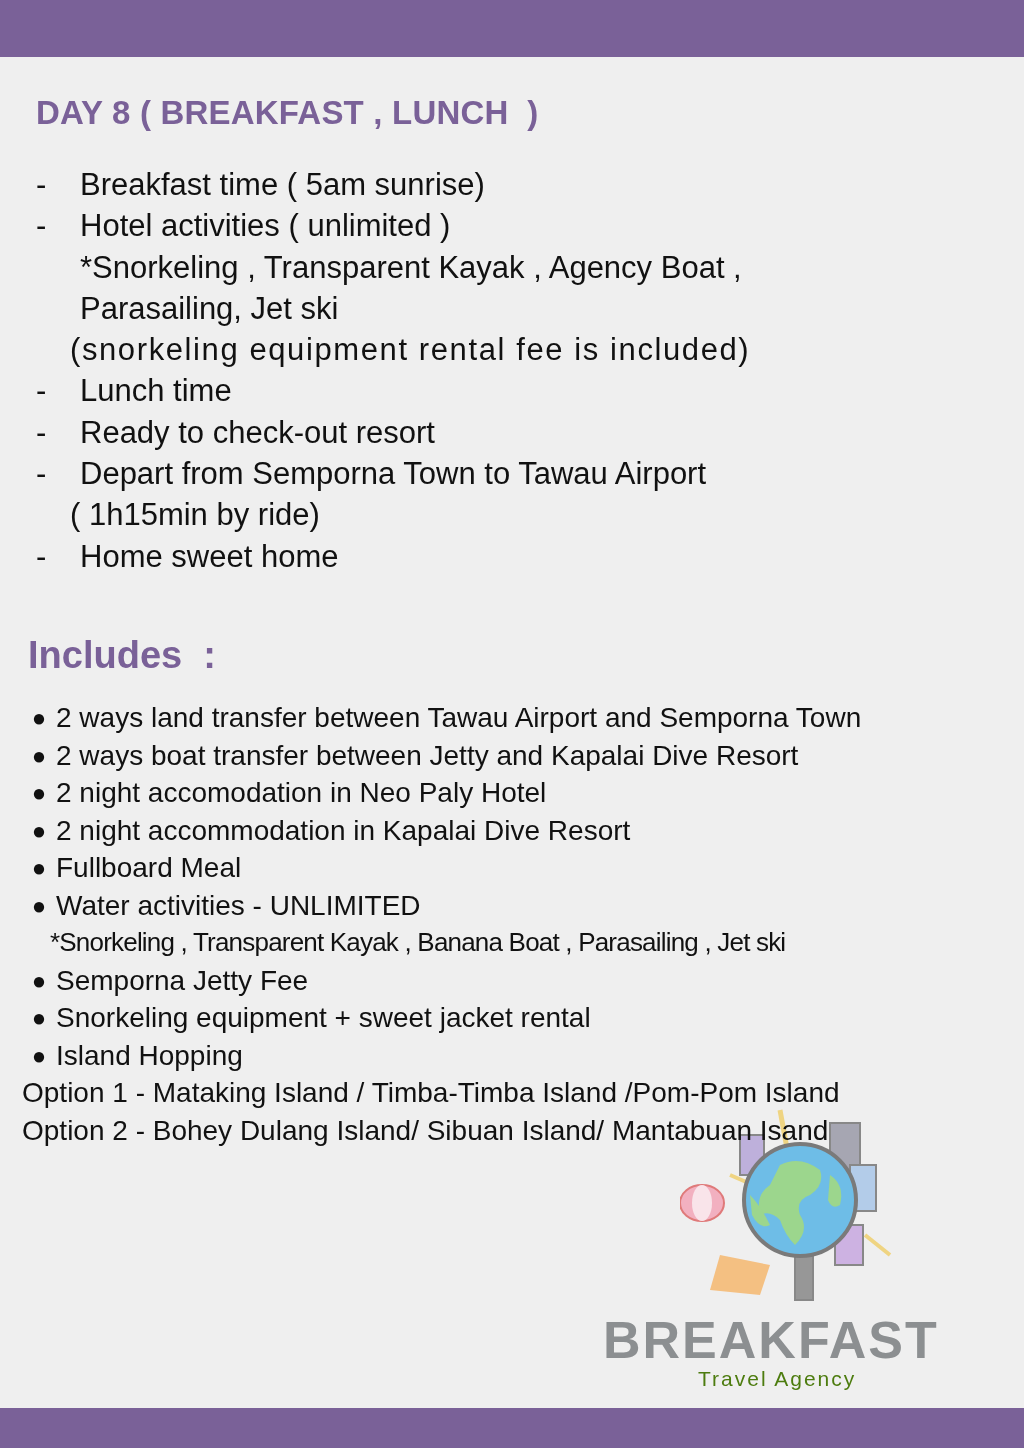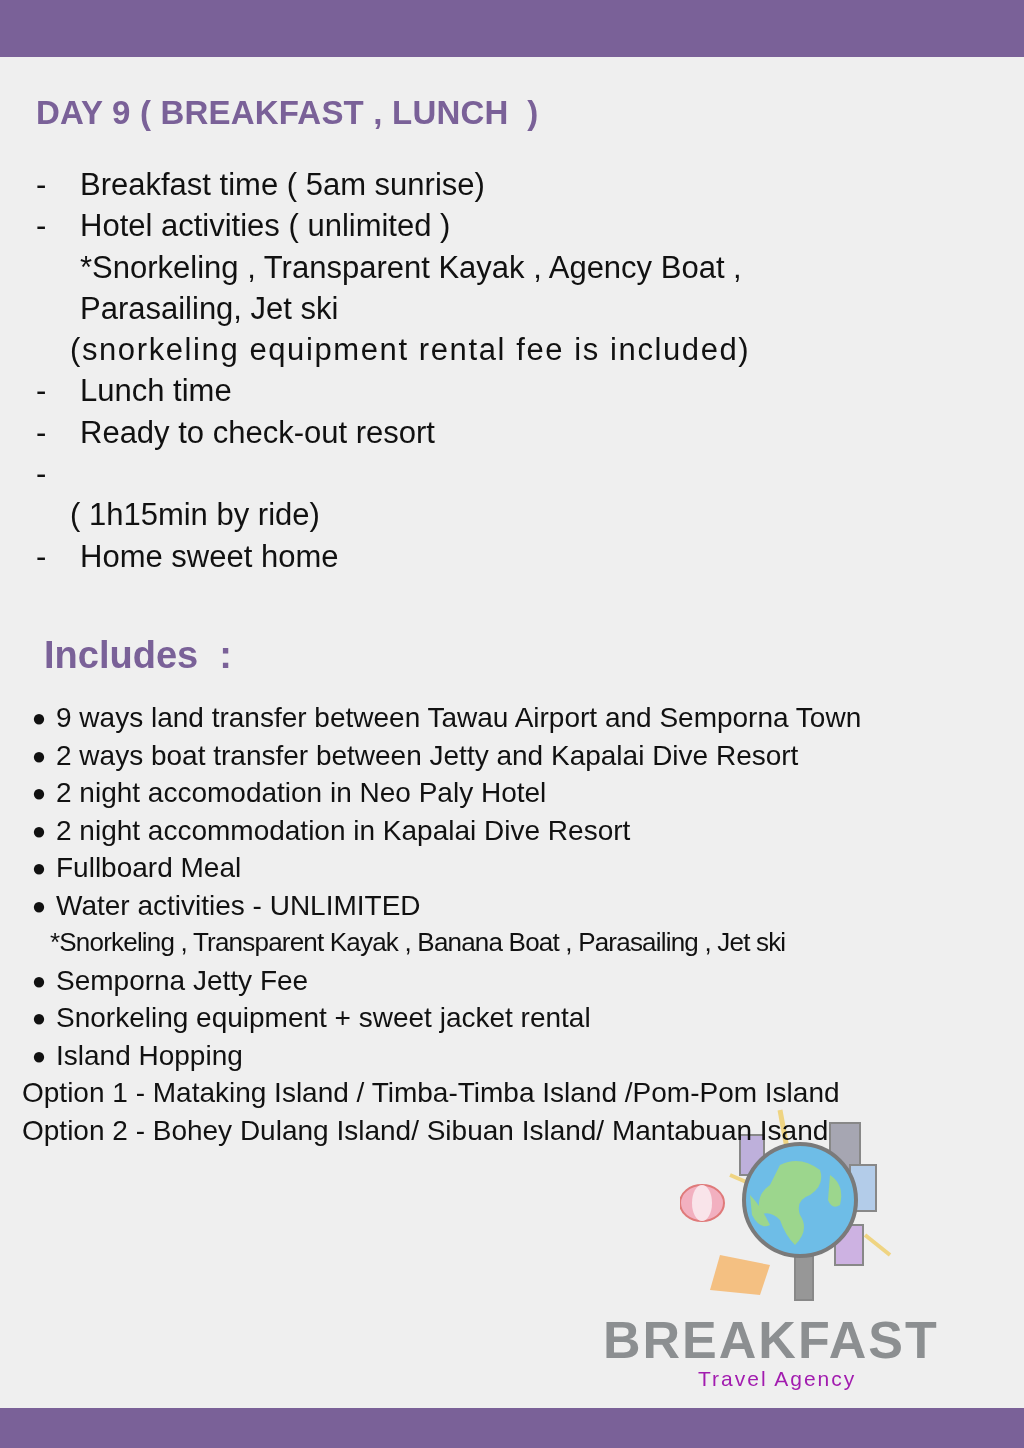--- a/index.html
+++ b/index.html
@@ -7,30 +7,30 @@
          font-family:"Liberation Sans", sans-serif; color:#111; }
   .bar-top { position:absolute; left:0; top:0; width:1024px; height:57px; background:#7a6198; }
   .bar-bottom { position:absolute; left:0; top:1408px; width:1024px; height:40px; background:#7a6198; }
   .day-title { position:absolute; left:36px; top:94px; font-size:33px; font-weight:bold; color:#7a6198; letter-spacing:0.2px; white-space:pre; }
   .itin { position:absolute; left:36px; top:164px; width:960px; font-size:31px; line-height:41.3px; }
   .itin .row { display:flex; white-space:pre; }
   .itin .dash { width:44px; }
   .itin .indent { padding-left:44px; }
   .itin .paren { padding-left:34px; letter-spacing:1.6px; }
   .itin .paren2 { padding-left:34px; }
-  .inc-title { position:absolute; left:28px; top:634px; font-size:38px; font-weight:bold; color:#7a6198; white-space:pre;margin-left:16px; }
+  .inc-title { position:absolute; left:28px; top:634px; font-size:38px; font-weight:bold; color:#7a6198; white-space:pre; }
   .inc { position:absolute; left:22px; top:699px; width:1000px; font-size:28px; line-height:37.5px; }
   .inc .row { display:flex; white-space:pre; }
   .inc .bullet { width:34px; text-align:center; font-size:24px; }
   .inc .sub { padding-left:28px; font-size:26px; letter-spacing:-0.8px; }
   .inc .opt { padding-left:0; }
   .logo { position:absolute; left:600px; top:1085px; width:424px; height:320px; z-index:0; }
   .globe-wrap { position:absolute; left:80px; top:20px; width:240px; height:200px; opacity:0.85; }
   .brand { position:absolute; left:3px; top:225px; font-size:52px; font-weight:bold; color:#8c8f91; letter-spacing:2px; white-space:pre; }
-  .tagline { position:absolute; left:98px; top:282px; font-size:21px; color:#a21caf; letter-spacing:2px; white-space:pre; }
+  .tagline { position:absolute; left:98px; top:282px; font-size:21px; color:#4d7c0f; letter-spacing:2px; white-space:pre; }
   .content { position:relative; z-index:1; }
 </style>
 </head>
 <body>
 
 <div class="bar-top"></div>
 
 <div class="logo">
   <div class="globe-wrap">
     <svg width="240" height="200" viewBox="0 0 240 200">
@@ -51,39 +51,39 @@
       <path d="M100 60 q20 -10 40 5 q5 15 -10 25 q-15 5 -10 20 q10 15 -5 30 q-10 -10 -15 -25 q-10 -10 -20 -5 q-5 -20 10 -30 z" fill="#8ed27c"></path>
       <path d="M150 70 q15 10 10 30 q-8 5 -12 -5 z" fill="#8ed27c"></path>
       <path d="M70 90 q10 10 20 30 q-10 5 -18 -10 z" fill="#8ed27c"></path>
     </svg>
   </div>
   <div class="brand">BREAKFAST</div>
   <div class="tagline">Travel Agency</div>
 </div>
 
 <div class="content">
-  <div class="day-title">DAY 9 ( BREAKFAST , LUNCH  )</div>
+  <div class="day-title">DAY 8 ( BREAKFAST , LUNCH  )</div>
 
   <div class="itin">
     <div class="row"><span class="dash">-</span><span>Breakfast time ( 5am sunrise)</span></div>
     <div class="row"><span class="dash">-</span><span>Hotel activities ( unlimited )</span></div>
     <div class="row indent"><span>*Snorkeling , Transparent Kayak , Agency Boat ,</span></div>
     <div class="row indent"><span>Parasailing, Jet ski</span></div>
     <div class="row paren"><span>(snorkeling equipment rental fee is included)</span></div>
     <div class="row"><span class="dash">-</span><span>Lunch time</span></div>
     <div class="row"><span class="dash">-</span><span>Ready to check-out resort</span></div>
-    <div class="row"><span class="dash">-</span></div>
+    <div class="row"><span class="dash">-</span><span>Depart from Semporna Town to Tawau Airport</span></div>
     <div class="row paren2"><span>( 1h15min by ride)</span></div>
     <div class="row"><span class="dash">-</span><span>Home sweet home</span></div>
   </div>
 
   <div class="inc-title">Includes  :</div>
 
   <div class="inc">
-    <div class="row"><span class="bullet">●</span><span>9 ways land transfer between Tawau Airport and Semporna Town</span></div>
+    <div class="row"><span class="bullet">●</span><span>2 ways land transfer between Tawau Airport and Semporna Town</span></div>
     <div class="row"><span class="bullet">●</span><span>2 ways boat transfer between Jetty and Kapalai Dive Resort</span></div>
     <div class="row"><span class="bullet">●</span><span>2 night accomodation in Neo Paly Hotel</span></div>
     <div class="row"><span class="bullet">●</span><span>2 night accommodation in Kapalai Dive Resort</span></div>
     <div class="row"><span class="bullet">●</span><span>Fullboard Meal</span></div>
     <div class="row"><span class="bullet">●</span><span>Water activities - UNLIMITED</span></div>
     <div class="row sub"><span>*Snorkeling , Transparent Kayak , Banana Boat , Parasailing , Jet ski</span></div>
     <div class="row"><span class="bullet">●</span><span>Semporna Jetty Fee</span></div>
     <div class="row"><span class="bullet">●</span><span>Snorkeling equipment + sweet jacket rental</span></div>
     <div class="row"><span class="bullet">●</span><span>Island Hopping</span></div>
     <div class="row opt"><span>Option 1 - Mataking Island / Timba-Timba Island /Pom-Pom Island</span></div>

